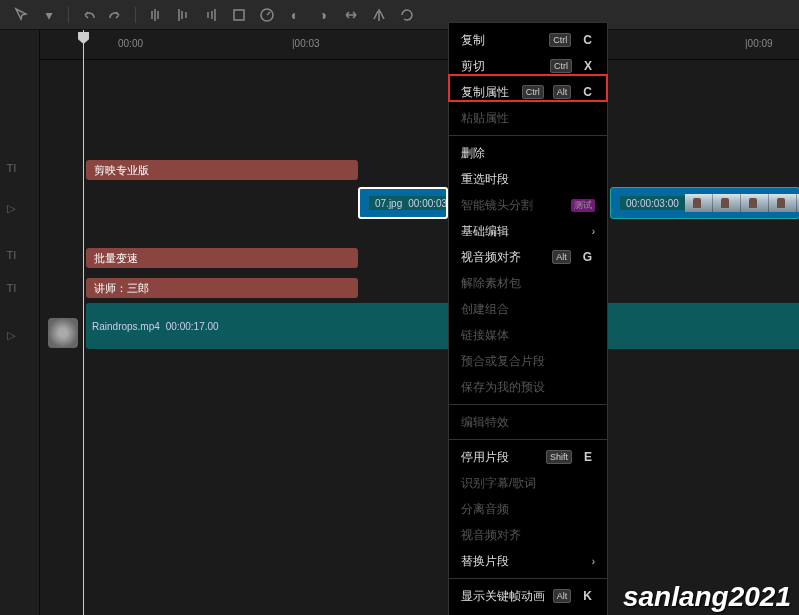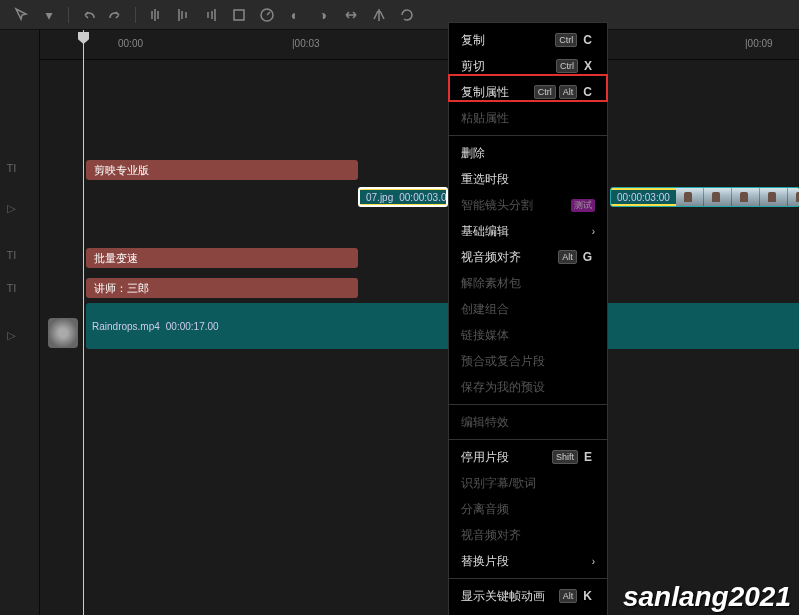--- a/index.html
+++ b/index.html
@@ -107,24 +107,24 @@
       padding: 1px 8px;
       display: flex;
       align-items: center;
       font-size: 11px;
       color: #fff;
       overflow: hidden;
       white-space: nowrap;
     }
     .clip.text { background: #8b4540; }
     .clip.video {
-      height: 20px;
-      background: #fde047;
+      height: 32px;
+      background: #0369a1;
       border: 1px solid #1fa7a9;
-      padding: 0;
+      padding: 9px;
     }
     .clip.video .clip-header {
       height: 14px;
       background: #0d5a5c;
       padding: 0 6px;
       font-size: 10px;
       color: #cce;
       display: flex;
       align-items: center;
       gap: 6px;
@@ -204,20 +204,21 @@
     .key {
       background: #333;
       border: 1px solid #555;
       border-radius: 2px;
       padding: 0 3px;
       font-size: 9px;
       color: #ccc;
       min-width: 14px;
       text-align: center;
       line-height: 12px;
+      margin-left: 6px;
     }
     .key.letter { background: transparent; border: none; font-size: 12px; font-weight: bold; }
     .menu-sep { height: 1px; background: #333; margin: 4px 0; }
     .submenu-arrow { color: #ccc; font-size: 10px; }
     .highlight-box {
       position: absolute;
       border: 2px solid #e03030;
       pointer-events: none;
       z-index: 101;
     }

